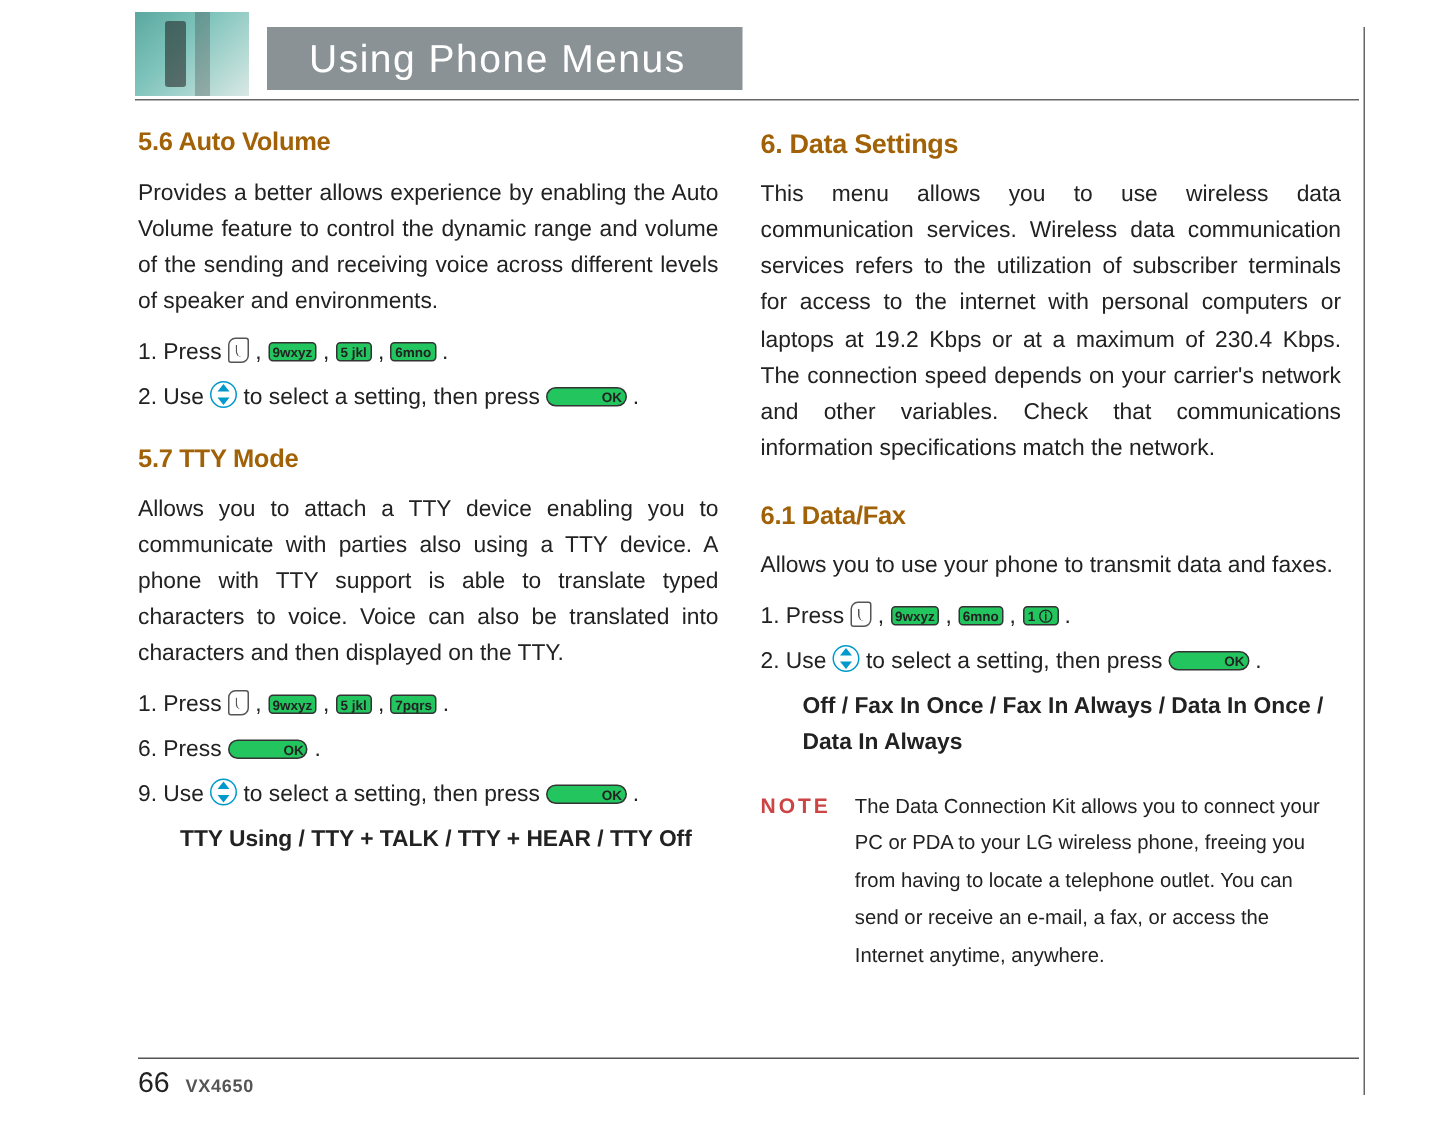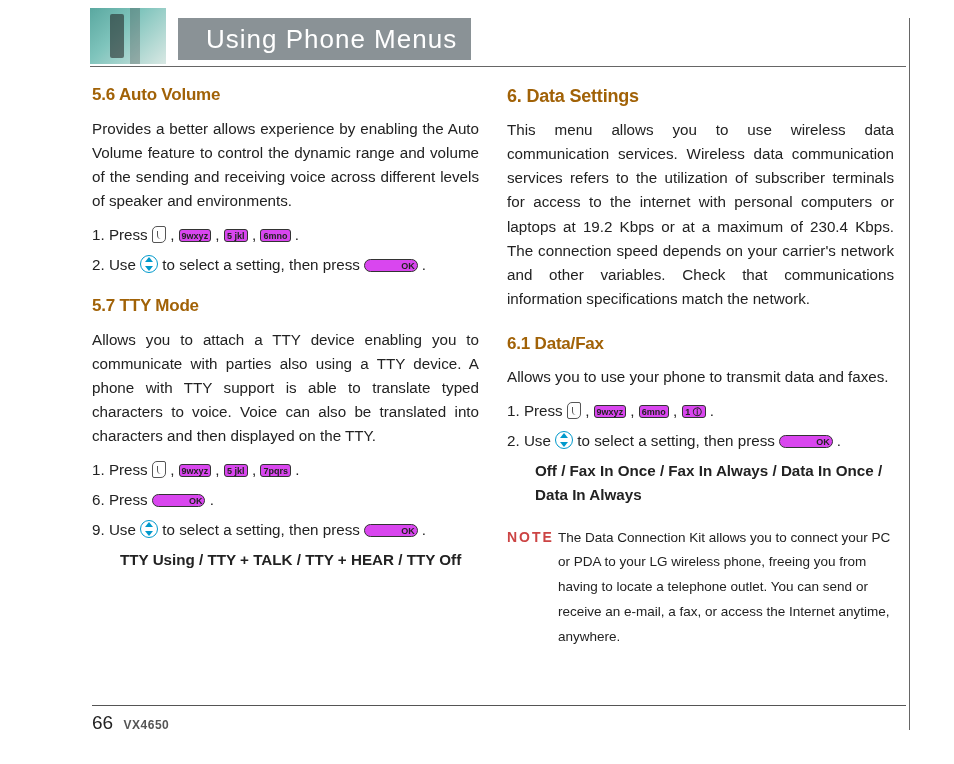--- a/index.html
+++ b/index.html
@@ -46,21 +46,21 @@
     width: 10px;
     height: 56px;
     background: rgba(60,60,60,0.3);
   }
   .title-strip {
     flex: 0 0 auto;
     margin-left: 12px;
     background: #8a9296;
     display: flex;
     align-items: center;
-    padding: 0 14px 0 28px;
+    padding: 0 38px 0 28px;
     height: 42px;
   }
   .title-strip span {
     color: #fff;
     font-size: 26px;
     letter-spacing: 1px;
     font-weight: 400;
   }
   .top-rule {
     position: absolute;
@@ -107,21 +107,21 @@
     border: 1px solid #333;
     border-radius: 3px;
     font-size: 9px;
     font-weight: 700;
     padding: 0 2px;
     min-width: 24px;
     height: 13px;
     line-height: 12px;
     text-align: center;
     vertical-align: 1px;
-    background: #d946ef;
+    background: #22c55e;
     text-indent: 0;
   }
   .key.ok { border-radius: 7px; min-width: 26px; font-size: 9px; padding-left: 36px; }
   .nav-icon {
     display: inline-block;
     width: 18px;
     height: 18px;
     border: 1.5px solid #0099cc;
     border-radius: 50%;
     position: relative;
@@ -155,21 +155,21 @@
     text-indent: 0;
   }
   .soft-icon::after {
     content: '';
     position: absolute;
     left: 4px; top: 4px;
     width: 4px; height: 8px;
     border-left: 1.5px solid #555;
     border-radius: 0 0 0 4px;
   }
-  .note-row { display: flex; gap: 4px; margin-top: 18px; }
+  .note-row { display: flex; gap: 16px; margin-top: 18px; }
   .note-label {
     color: #c44;
     font-weight: 900;
     letter-spacing: 2px;
     font-size: 14px;
     flex: 0 0 auto;
   }
   .note-text {
     font-size: 13.5px;
     line-height: 1.85;

